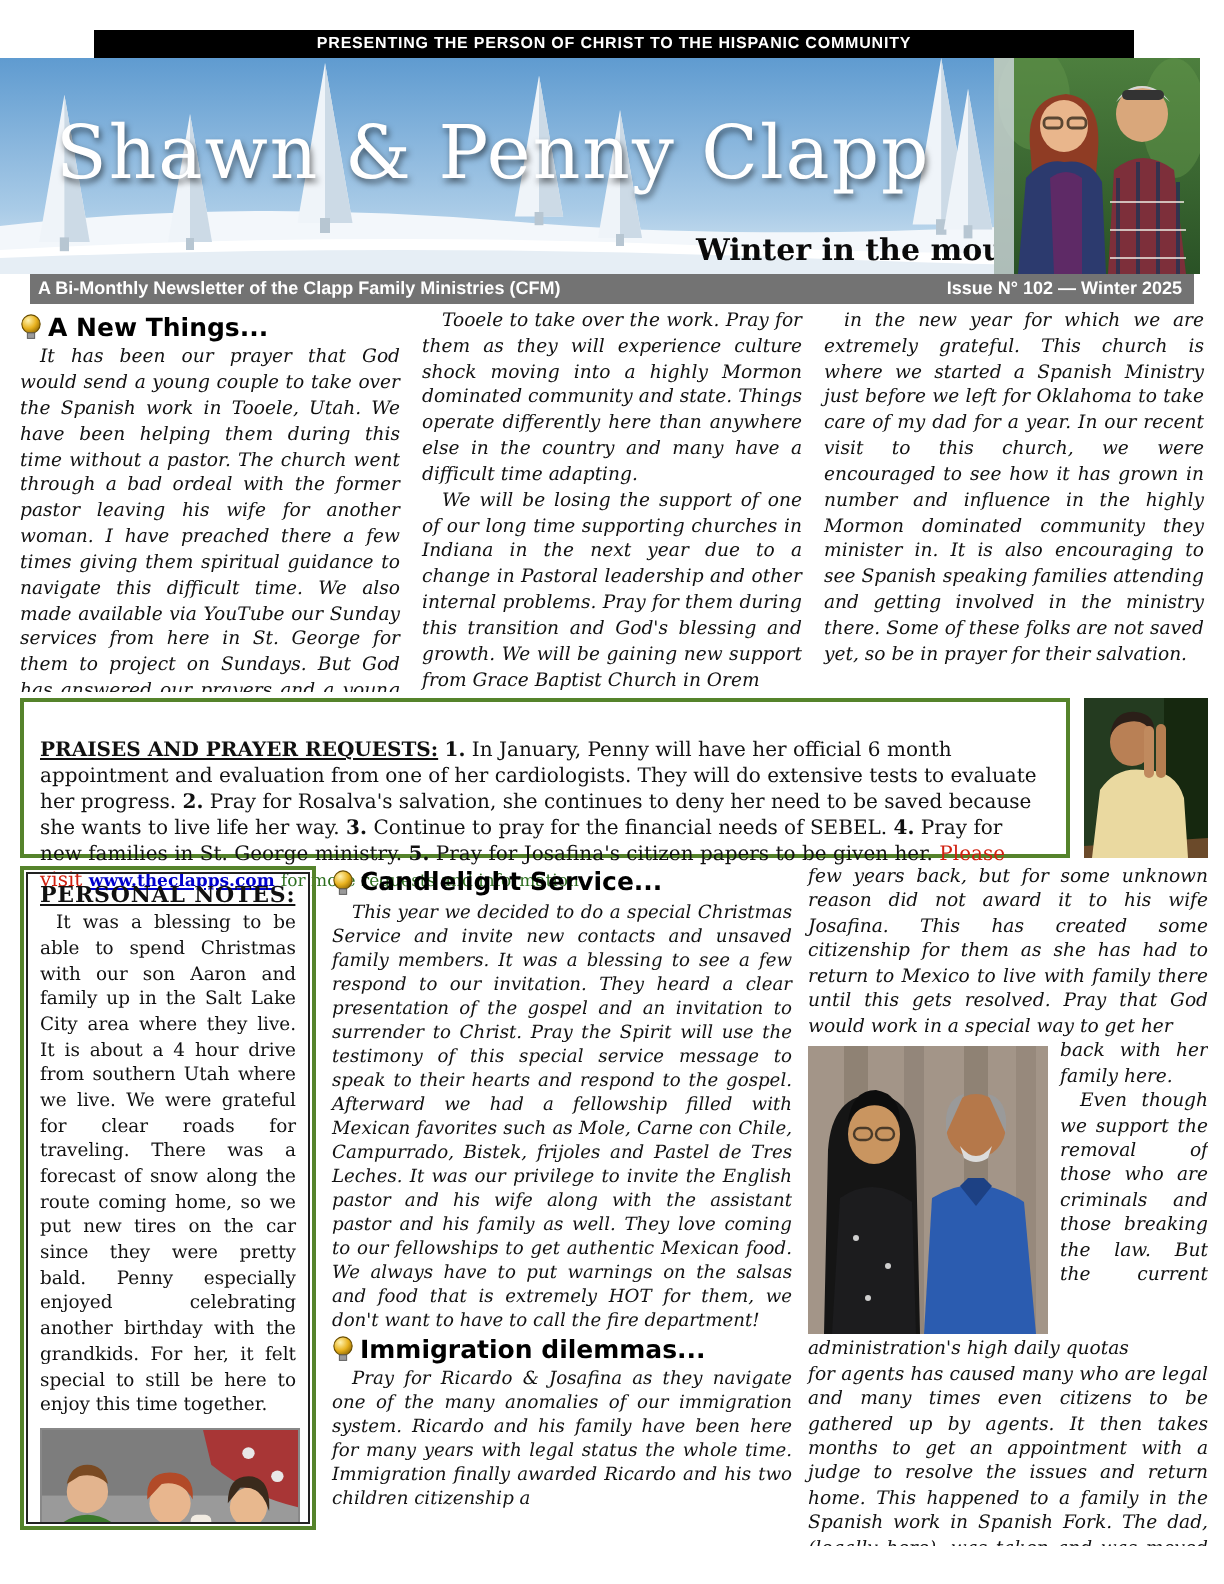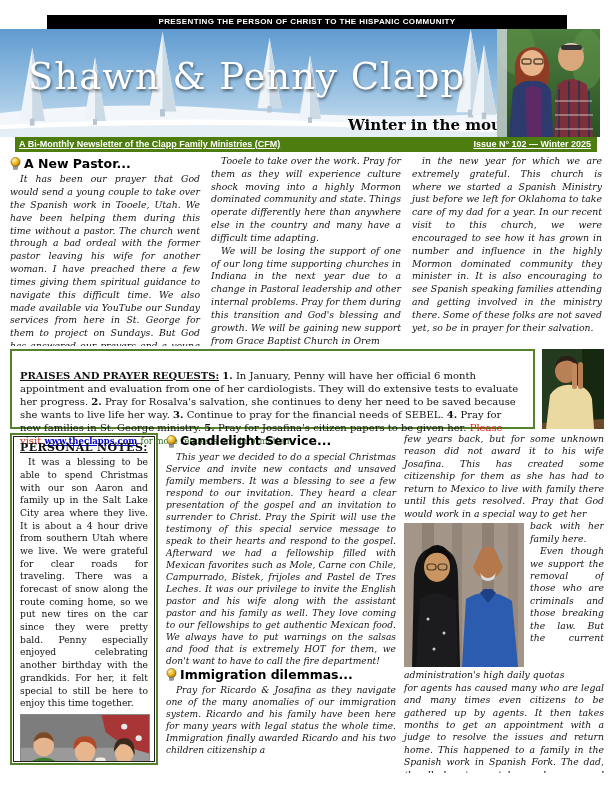--- a/index.html
+++ b/index.html
@@ -2,22 +2,22 @@
 <html><head>
 <meta charset="utf-8">
 <style>
   html,body{margin:0;padding:0;background:#e9e9e9;}
   .page{width:612px;height:792px;background:#fff;margin:0 auto;position:relative;overflow:hidden;
         font-family:"DejaVu Serif",serif;color:#111;}
   
   .tagline-bar{margin:15px 45px 0 47px;background:#000;color:#fff;text-align:center;
     font-family:"Liberation Sans",sans-serif;font-weight:bold;font-size:8px;letter-spacing:.4px;
     padding:2px 0 3px;}
-  .issue-bar{margin:0 15px;background:#4d7c0f;color:#fff;display:flex;justify-content:space-between;
-    font-family:"Liberation Sans",sans-serif;font-weight:bold;font-size:9px;padding:2px 6px 3px 4px;text-decoration:underline;}
+  .issue-bar{margin:0 15px;background:#737373;color:#fff;display:flex;justify-content:space-between;
+    font-family:"Liberation Sans",sans-serif;font-weight:bold;font-size:9px;padding:2px 6px 3px 4px;}
   
   .banner{position:relative;height:108px;margin:0 12px 0 0;}
   .banner svg.scene{position:absolute;left:0;top:0;width:100%;height:100%;}
   .banner-title{position:absolute;left:28px;top:26px;width:440px;text-align:left;color:#fff;
     font-size:37px;letter-spacing:1px;text-shadow:1px 2px 3px rgba(0,0,0,.55);font-weight:normal;}
   .banner-caption{position:absolute;left:348px;top:87px;font-weight:bold;font-size:15px;color:#0a0a0a;}
   .couple-photo{position:absolute;right:0;top:0;width:103px;height:108px;display:block;}
   
   .top-cols{display:flex;gap:11px;padding:3px 10px 0 10px;height:191px;overflow:hidden;}
   .col{flex:1 1 0;font-size:9.3px;line-height:1.38;text-align:justify;font-style:italic;}
@@ -137,21 +137,21 @@
     <span>Issue N° 102 — Winter 2025</span>
   </div>
 
   <div class="top-cols">
     <div class="col">
       <h2 class="art-h">
         <svg class="bulb" viewBox="0 0 12 14">
           <circle cx="6" cy="5.4" r="5" fill="url(#bulbGrad)" stroke="#6a4e00" stroke-width="0.6"></circle>
           <rect x="4" y="10.2" width="4" height="3" fill="#9a9a9a" stroke="#555" stroke-width="0.5"></rect>
         </svg>
-        <span>A New Pastor...</span>
+        <span>A New Things...</span>
       </h2>
       <p class="art">It has been our prayer that God would send a young couple to take over the Spanish work in Tooele, Utah.  We have been helping them during this time without a pastor.  The church went through a bad ordeal with the former pastor leaving his wife for another woman.  I have preached there a few times giving them spiritual guidance to navigate this difficult time.  We also made available via YouTube our Sunday services from here in St. George for them to project on Sundays.  But God has answered our prayers and a young couple from the state of Washington has moved to</p>
     </div>
     <div class="col">
       <p class="art">Tooele to take over the work.  Pray for them as they will experience culture shock moving into a highly Mormon dominated community and state.  Things operate differently here than anywhere else in the country and many have a difficult time adapting.</p>
       <p class="art">We will be losing the support of one of our long time supporting churches in Indiana in the next year due to a change in Pastoral leadership and other internal problems.  Pray for them during this transition and God's blessing and growth.  We will be gaining new support from Grace Baptist Church in Orem</p>
     </div>
     <div class="col">
       <p class="art">in the new year for which we are extremely grateful.  This church is where we started a Spanish Ministry just before we left for Oklahoma to take care of my dad for a year. In our recent visit to this church, we were encouraged to see how it has grown in number and influence in the highly Mormon dominated community they minister in.  It is also encouraging to see Spanish speaking families attending and getting involved in the ministry there.  Some of these folks are not saved yet, so be in prayer for their salvation.</p>
     </div>

